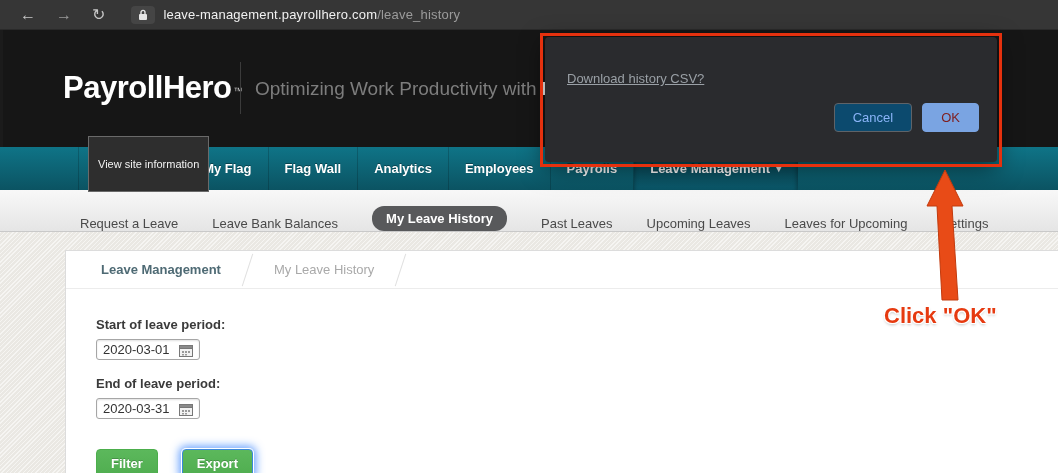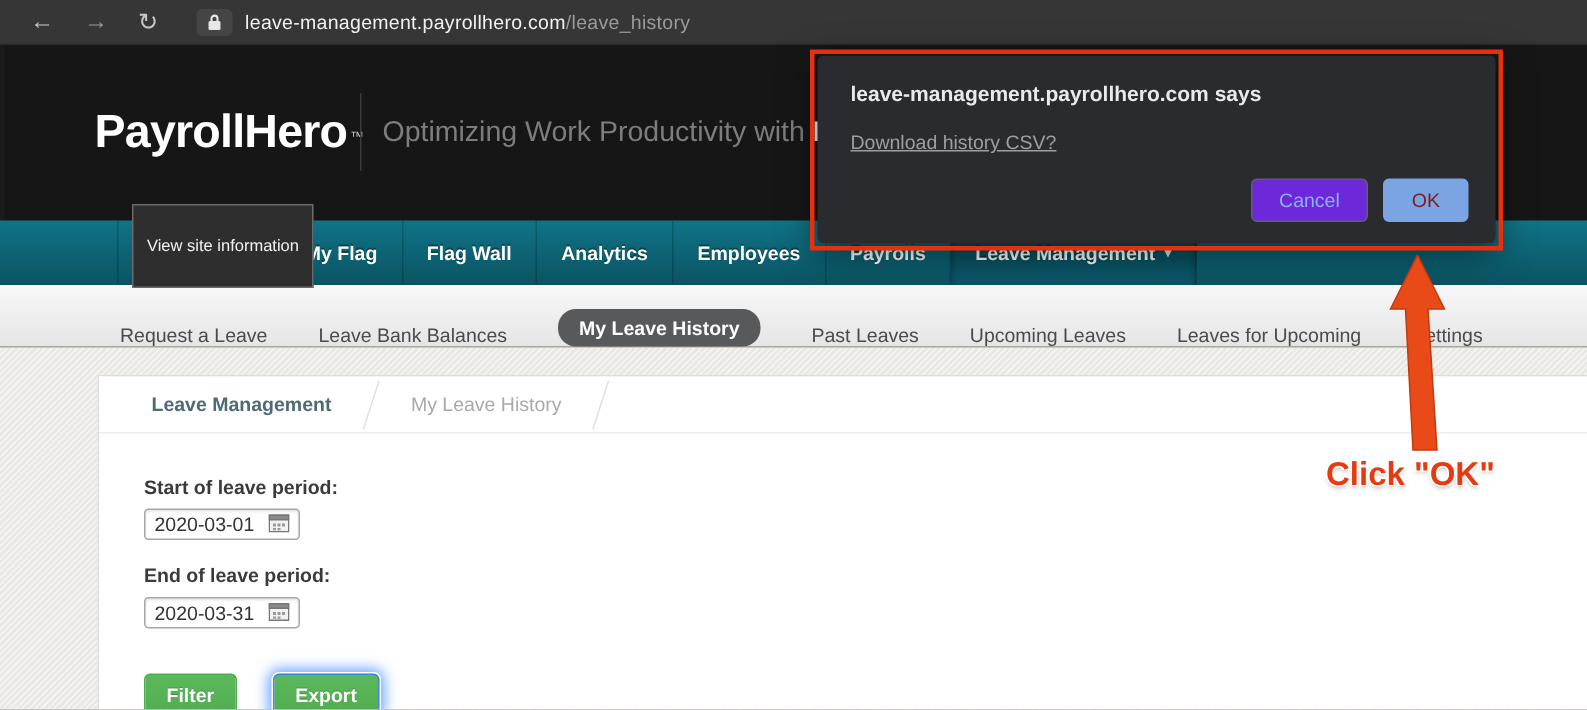--- a/index.html
+++ b/index.html
@@ -49,21 +49,21 @@
   .panel { position:absolute; left:65px; top:18px; right:0; bottom:0; background:#fff;
     border-left:1px solid #dcdcdc; border-top:1px solid #dcdcdc; }
   .crumb-row { height:38px; display:flex; align-items:center; padding-left:35px;
     border-bottom:1px solid #ececec; background:#fff; }
   .crumb1 { font-size:13px; font-weight:bold; color:#4e6a74; }
   .crumb2 { font-size:13px; color:#a9a9a9; }
   .crumb-sep { width:1px; height:34px; background:#e0e0e0; transform:rotate(18deg); margin:0 26px; }
 
   .form-area { padding:28px 0 0 30px; }
   .field-label { font-size:13px; font-weight:bold; color:#3a3a3a; margin-bottom:7px; }
-  .date-box { display:inline-flex; align-items:flex-start; background:#fff; border:1px solid #a6a6a6;
+  .date-box { display:inline-flex; align-items:flex-end; background:#fff; border:1px solid #a6a6a6;
     border-radius:3px; padding:2px 6px; box-shadow:inset 0 1px 2px rgba(0,0,0,.12); margin-bottom:16px; }
   .date-box input { border:none; outline:none; width:76px; font-size:13px; color:#333;
     font-family:"Liberation Sans", sans-serif; background:transparent; }
   .btn-row { display:flex; gap:24px; margin-top:14px; }
   .btn-green { background:linear-gradient(#5cb85c,#4fad4f); border:1px solid #4cae4c; color:#fff;
     font-weight:bold; font-size:13px; padding:6px 14px; border-radius:4px; cursor:pointer;
     text-shadow:0 -1px 0 rgba(0,0,0,.2); font-family:"Liberation Sans", sans-serif; }
   .btn-green.focused { border-color:#3b88d8; box-shadow:0 0 0 1px #fff, 0 0 9px 3px rgba(77,144,254,.85); }
 
   
@@ -71,21 +71,21 @@
     border:1px solid #6a6a6a; color:#f2f2f2; font-size:11px; padding:21px 9px; white-space:nowrap; }
 
   
   .dialog { position:absolute; left:545px; top:37px; width:452px; height:125px; z-index:20;
     background:#2a2b2e; border-radius:4px; box-shadow:0 6px 24px rgba(0,0,0,.55); padding:17px 18px 0 22px; }
   .dialog-title { font-size:14px; font-weight:bold; color:#e8eaed; }
   .dialog-msg { font-size:13px; color:#9aa0a6; margin-top:17px;text-decoration:underline; }
   .dialog-btns { display:flex; justify-content:flex-end; gap:10px; margin-top:17px; }
   .dlg-btn { font-size:13px; padding:6px 18px; border-radius:4px; cursor:pointer;
     font-family:"Liberation Sans", sans-serif; }
-  .dlg-cancel { background:#6d28d9; border:1px solid #5f6368; color:#8ab4f8; }
+  .dlg-cancel { background:#0c4a6e; border:1px solid #5f6368; color:#8ab4f8; }
   .dlg-ok { background:#7aa4e2; border:1px solid #7aa4e2; color:#7f1d1d; }
 
   
   .anno-box { position:absolute; left:540px; top:33px; width:462px; height:134px; z-index:21;
     border:3px solid #e5310e; pointer-events:none; }
   .anno-arrow { position:absolute; left:920px; top:170px; z-index:22; pointer-events:none; }
   .anno-label { position:absolute; left:884px; top:303px; z-index:22; font-size:22px; font-weight:bold;
     color:#e63a10; white-space:nowrap;
     text-shadow:-1px -1px 0 #fff, 1px -1px 0 #fff, -1px 1px 0 #fff, 1px 1px 0 #fff, 0 2px 3px rgba(0,0,0,.25); }
 </style>
@@ -178,21 +178,20 @@
           <button class="btn-green">Filter</button>
           <button class="btn-green focused">Export</button>
         </div>
       </div>
     </div>
   </div>
 
   <div class="site-tooltip">View site information</div>
 
   <div class="dialog">
-    <div class="dialog-title">leave-management.payrollhero.com says</div>
     <div class="dialog-msg">Download history CSV?</div>
     <div class="dialog-btns">
       <button class="dlg-btn dlg-cancel">Cancel</button>
       <button class="dlg-btn dlg-ok">OK</button>
     </div>
   </div>
 
   <div class="anno-box"></div>
 
   <svg class="anno-arrow" width="50" height="132" viewBox="0 0 50 132">

